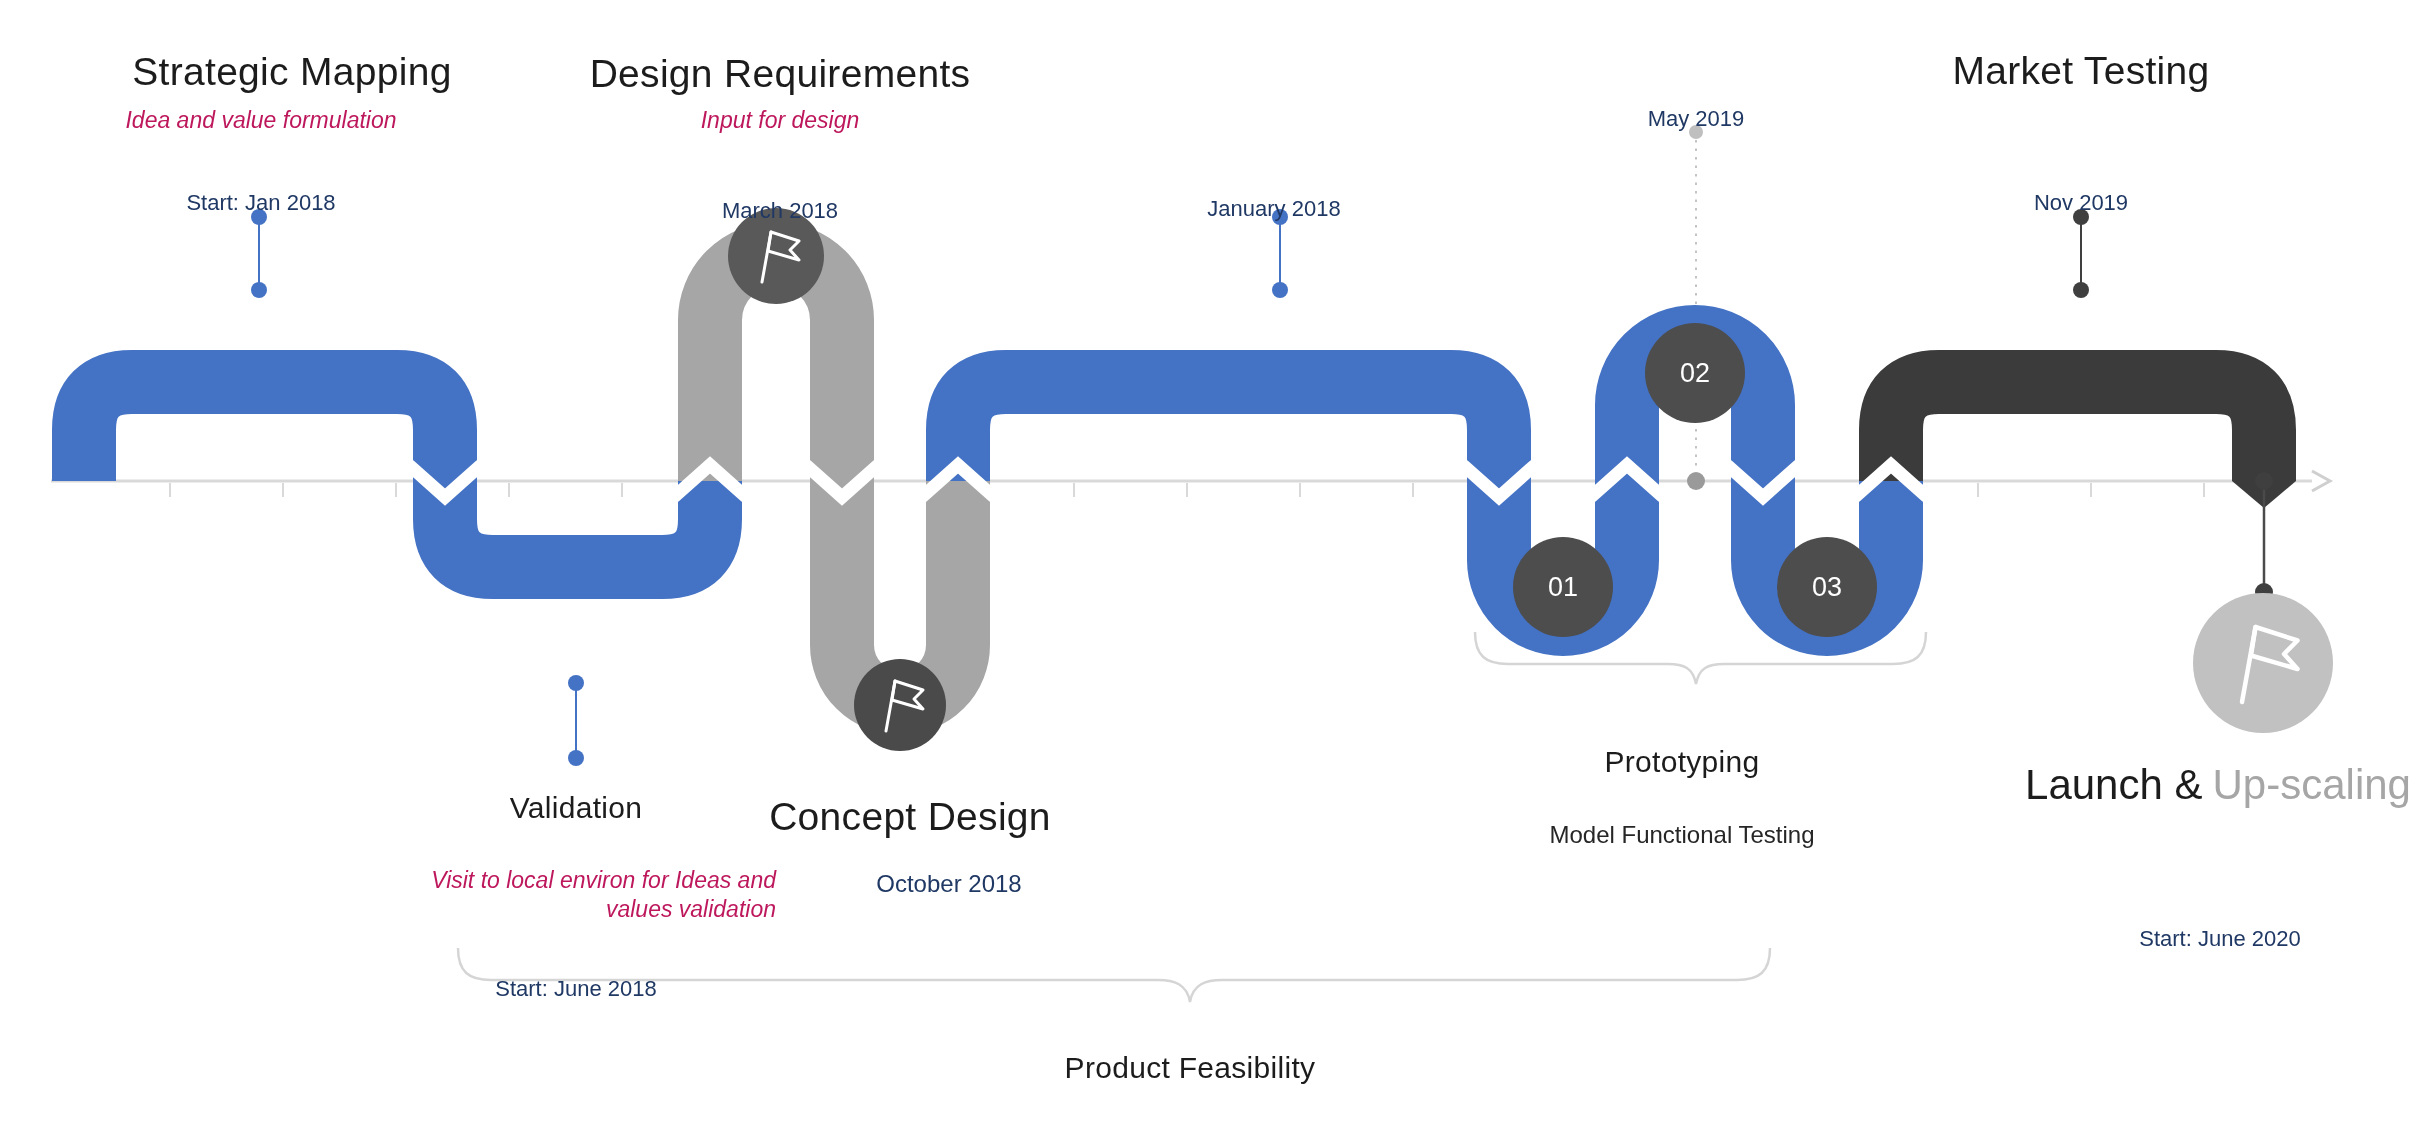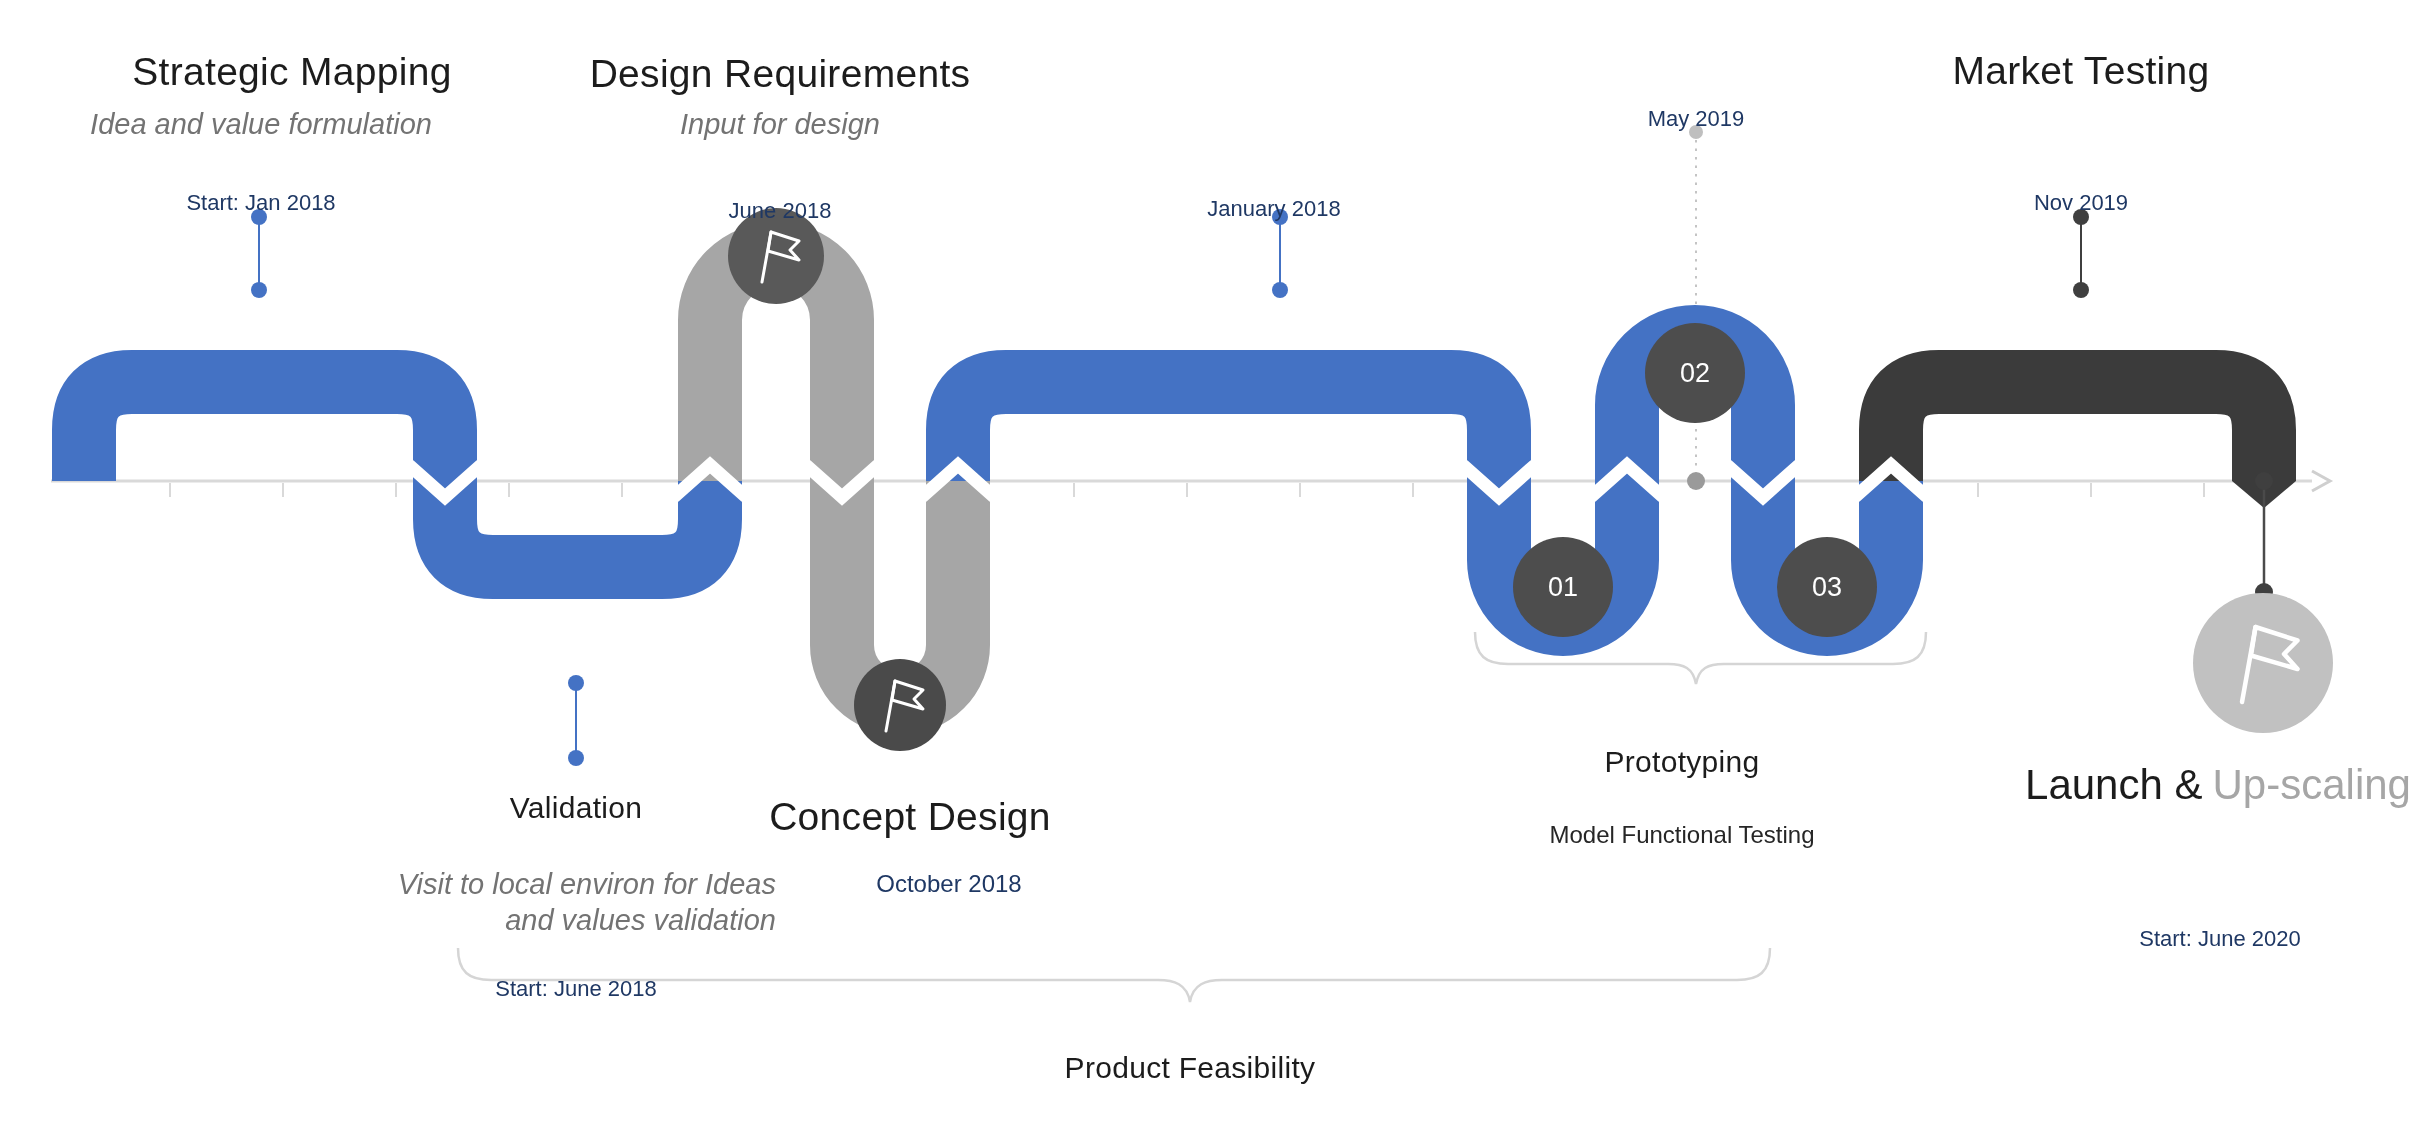--- a/index.html
+++ b/index.html
@@ -4,21 +4,21 @@
 <style>
   html,body{margin:0;padding:0;background:#ffffff;}
   .canvas{
     position:relative;width:2435px;height:1137px;background:#ffffff;overflow:hidden;
     font-family:"Liberation Sans",sans-serif;
   }
   .canvas svg.layer{position:absolute;left:0;top:0;}
   .t{position:absolute;transform:translateX(-50%);white-space:nowrap;text-align:right;line-height:1.25;}
   .title{font-size:39px;color:#1c1c1c;letter-spacing:.3px;}
   .title-lg{font-size:30px;}
-  .subtitle{font-size:29px;font-style:italic;color:#737373;}
+  .subtitle{font-size:23px;font-style:italic;color:#be185d;}
   .plain{font-size:24px;color:#262626;}
   .date{font-size:22px;font-weight:normal;color:#1f3864;margin-top:46px;}
   .date-light{font-size:24px;font-weight:400;color:#1f3864;margin-left:48px;}
   .wrap{white-space:normal;width:400px;}
   .launch-title{font-size:42px;color:#1c1c1c;}
   .launch-title .accent{color:#a6a6a6;margin-left:10px;}
   .svgnum{font-family:"Liberation Sans",sans-serif;}
 </style>
 </head>
 <body>
@@ -142,21 +142,21 @@
       <text class="svgnum" x="1827" y="596" text-anchor="middle" font-size="27" fill="#ffffff">03</text>
     </g>
   </svg>
 
   <div class="t title" style="left:292px;top:48px;">Strategic Mapping</div>
   <div class="t subtitle" style="left:261px;top:106px;">Idea and value formulation</div>
   <div class="t date" style="left:261px;top:143px;">Start: Jan 2018</div>
 
   <div class="t title" style="left:780px;top:50px;">Design Requirements</div>
   <div class="t subtitle" style="left:780px;top:106px;">Input for design</div>
-  <div class="t date" style="left:780px;top:151px;">June  2018</div>
+  <div class="t date" style="left:780px;top:151px;">March  2018</div>
 
   <div class="t date" style="left:1274px;top:149px;">January  2018</div>
 
   <div class="t date" style="left:1696px;top:59px;">May 2019</div>
 
   <div class="t title" style="left:2081px;top:47px;">Market Testing</div>
   <div class="t date" style="left:2081px;top:143px;">Nov 2019</div>
 
   <div class="t title title-lg" style="left:576px;top:789px;">Validation</div>
   <div class="t subtitle wrap" style="left:576px;top:866px;">Visit to local environ for Ideas and values validation</div>

